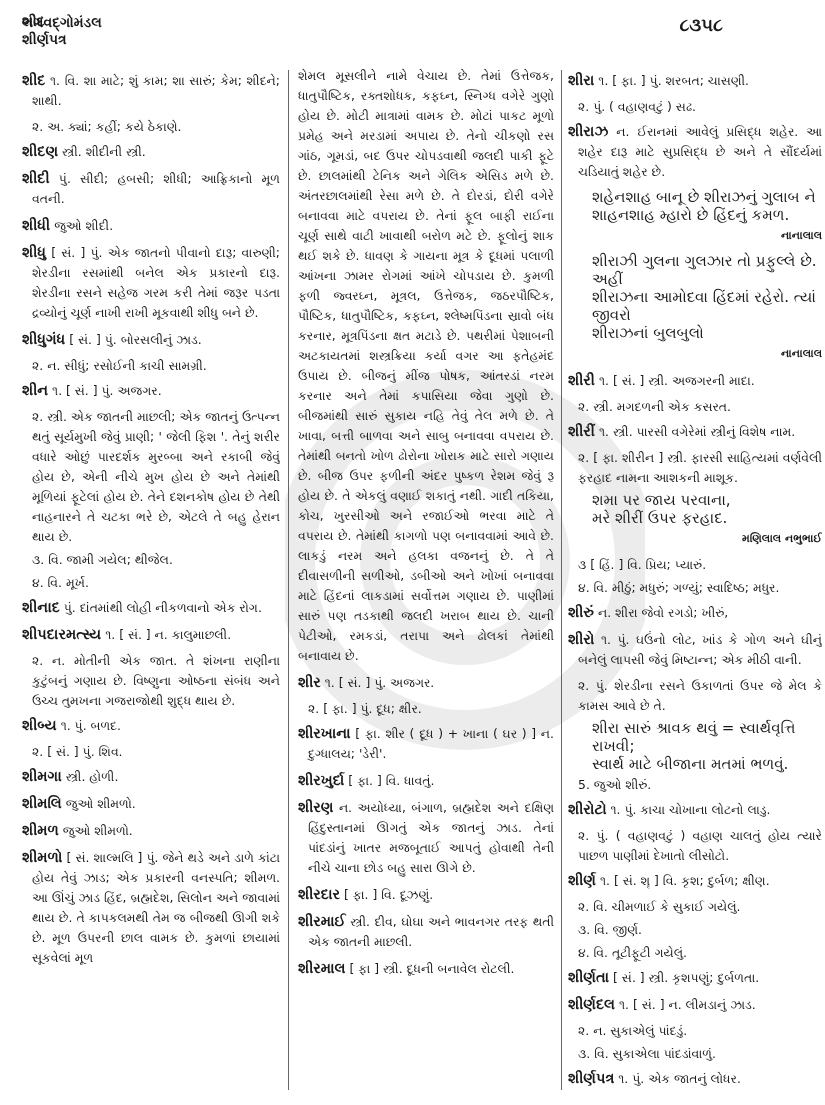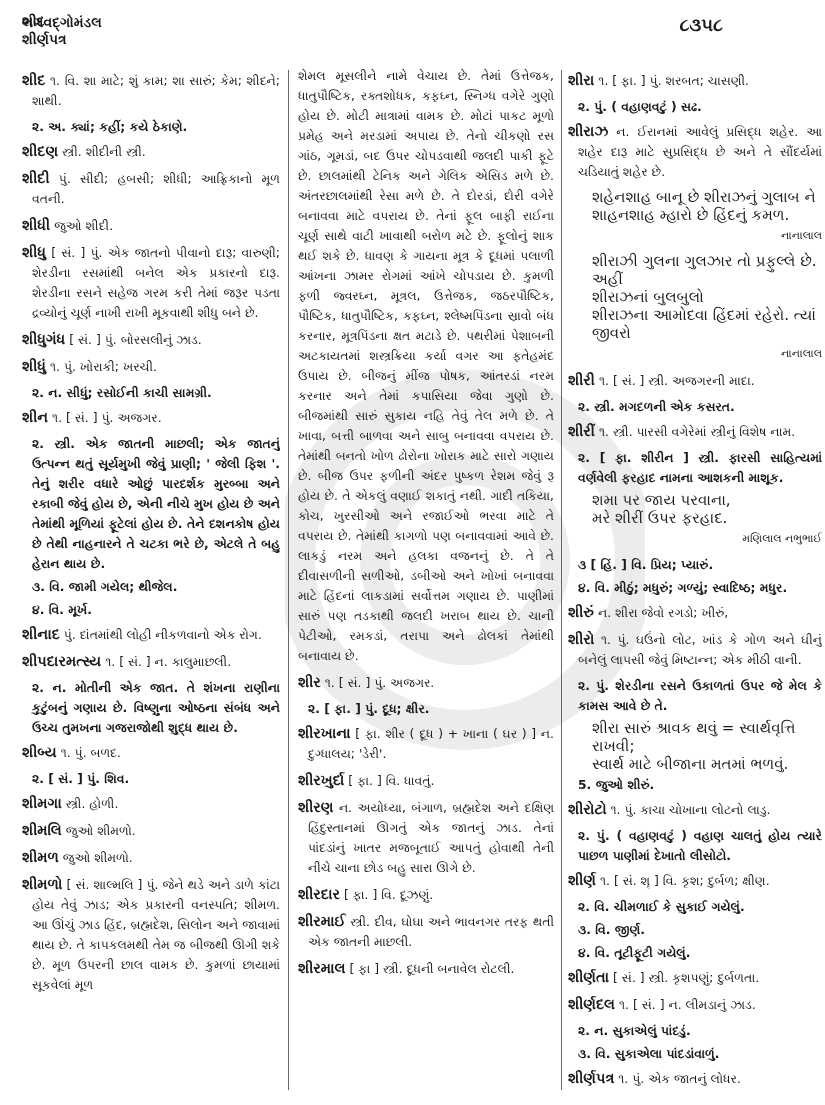--- a/index.html
+++ b/index.html
@@ -21,23 +21,23 @@
     .columns { position: absolute; top: 66px; left: 22px; width: 790px; height: 1030px; }
     .col { position: absolute; top: 0; height: 1030px; overflow: hidden; font-size: 12.4px; line-height: 20px; }
     .col1 { left: 0; width: 258px; }
     .col2 { left: 276px; width: 256px; }
     .col3 { left: 546px; width: 254px; }
     .rule { position: absolute; top: 4px; width: 1px; height: 1020px; background: #666; }
     .rule1 { left: 266px; }
     .rule2 { left: 539px; }
     .entry { margin: 4px 0 6px 0; text-indent: -10px; padding-left: 10px; text-align: justify; }
     .hw { font-weight: bold; font-size: 14.5px; }
-    .sense { margin: 0 0 3px 10px; text-align: justify; font-weight: bold; }
+    .sense { margin: 0 0 3px 10px; text-align: justify; }
     .quote { margin: 2px 0 2px 24px; font-size: 15px; line-height: 18px; }
-    .attrib { text-align: right; font-size: 11px; margin: 0 0 6px 0; }
+    .attrib { text-align: right; font-size: 11px; margin: 0 0 6px 0; font-weight: bold; }
     .cont { text-align: justify; margin: 0 0 6px 0; }
   </style>
 </head>
 <body>
 
 <div class="page">
 
   <svg class="watermark" viewBox="0 0 360 520">
     <circle cx="180" cy="260" r="170" fill="none" stroke="#000" stroke-width="40"></circle>
     <circle cx="180" cy="260" r="90" fill="none" stroke="#000" stroke-width="30"></circle>
@@ -54,21 +54,20 @@
 
   <div class="columns">
     <div class="col col1" id="col0">
         <p class="entry"><span class="hw">શીદ</span> <span>૧. વિ. શા માટે; શું કામ; શા સારું; કેમ; શીદને; શાથી.</span></p>
         <p class="sense">૨. અ. ક્યાં; કહીં; કયે ઠેકાણે.</p>
         <p class="entry"><span class="hw">શીદણ</span> <span>સ્ત્રી. શીદીની સ્ત્રી.</span></p>
         <p class="entry"><span class="hw">શીદી</span> <span>પું. સીદી; હબસી; શીધી; આફ્રિકાનો મૂળ વતની.</span></p>
         <p class="entry"><span class="hw">શીધી</span> <span>જુઓ શીદી.</span></p>
         <p class="entry"><span class="hw">શીધુ</span> <span>[ સં. ] પું. એક જાતનો પીવાનો દારૂ; વારુણી; શેરડીના રસમાંથી બનેલ એક પ્રકારનો દારૂ. શેરડીના રસને સહેજ ગરમ કરી તેમાં જરૂર પડતા દ્રવ્યોનું ચૂર્ણ નાખી રાખી મૂકવાથી શીધુ બને છે.</span></p>
         <p class="entry"><span class="hw">શીધુગંધ</span> <span>[ સં. ] પું. બોરસલીનું ઝાડ.</span></p>
-        <p class="entry"><span class="hw">શીધું</span> <span>૧. પું. ખોરાકી; ખરચી.</span></p>
         <p class="sense">૨. ન. સીધું; રસોઈની કાચી સામગ્રી.</p>
         <p class="entry"><span class="hw">શીન</span> <span>૧. [ સં. ] પું. અજગર.</span></p>
         <p class="sense">૨. સ્ત્રી. એક જાતની માછલી; એક જાતનું ઉત્પન્ન થતું સૂર્યમુખી જેવું પ્રાણી; ' જેલી ફિશ '. તેનું શરીર વધારે ઓછું પારદર્શક મુરબ્બા અને રકાબી જેવું હોય છે, એની નીચે મુખ હોય છે અને તેમાંથી મૂળિયાં ફૂટેલાં હોય છે. તેને દશનકોષ હોય છે તેથી નાહનારને તે ચટકા ભરે છે, એટલે તે બહુ હેરાન થાય છે.</p>
         <p class="sense">૩. વિ. જામી ગયેલ; થીજેલ.</p>
         <p class="sense">૪. વિ. મૂર્ખ.</p>
         <p class="entry"><span class="hw">શીનાદ</span> <span>પું. દાંતમાંથી લોહી નીકળવાનો એક રોગ.</span></p>
         <p class="entry"><span class="hw">શીપદારમત્સ્ય</span> <span>૧. [ સં. ] ન. કાલુમાછલી.</span></p>
         <p class="sense">૨. ન. મોતીની એક જાત. તે શંખના રાણીના કુટુંબનું ગણાય છે. વિષ્ણુના ઓષ્ઠના સંબંધ અને ઉચ્ચ તુમખના ગજરાજોથી શુદ્ધ થાય છે.</p>
         <p class="entry"><span class="hw">શીબ્ય</span> <span>૧. પું. બળદ.</span></p>
         <p class="sense">૨. [ સં. ] પું. શિવ.</p>
@@ -94,22 +93,22 @@
         <p class="entry"><span class="hw">શીરા</span> <span>૧. [ ફા. ] પું. શરબત; ચાસણી.</span></p>
         <p class="sense">૨. પું. ( વહાણવટું ) સઢ.</p>
         <p class="entry"><span class="hw">શીરાઝ</span> <span>ન. ઈરાનમાં આવેલું પ્રસિદ્ધ શહેર. આ શહેર દારૂ માટે સુપ્રસિદ્ધ છે અને તે સૌંદર્યમાં ચડિયાતું શહેર છે.</span></p>
         <div class="quote">
           <div>શહેનશાહ બાનૂ છે શીરાઝનું ગુલાબ ને</div>
           <div>શાહનશાહ મ્હારો છે હિંદનું કમળ.</div>
         </div>
         <div class="attrib">નાનાલાલ</div>
         <div class="quote">
           <div>શીરાઝી ગુલના ગુલઝાર તો પ્રફુલ્લે છે. અહીં</div>
+          <div>શીરાઝના આમોદવા હિંદમાં રહેરો. ત્યાં જીવરો</div>
           <div>શીરાઝનાં બુલબુલો</div>
-          <div>શીરાઝના આમોદવા હિંદમાં રહેરો. ત્યાં જીવરો</div>
         </div>
         <div class="attrib">નાનાલાલ</div>
         <p class="entry"><span class="hw">શીરી</span> <span>૧. [ સં. ] સ્ત્રી. અજગરની માદા.</span></p>
         <p class="sense">૨. સ્ત્રી. મગદળની એક કસરત.</p>
         <p class="entry"><span class="hw">શીરીં</span> <span>૧. સ્ત્રી. પારસી વગેરેમાં સ્ત્રીનું વિશેષ નામ.</span></p>
         <p class="sense">૨. [ ફા. શીરીન ] સ્ત્રી. ફારસી સાહિત્યમાં વર્ણવેલી ફરહાદ નામના આશકની માશૂક.</p>
         <div class="quote">
           <div>શમા પર જાય પરવાના,</div>
           <div>મરે શીરીં ઉપર ફરહાદ.</div>
         </div>

